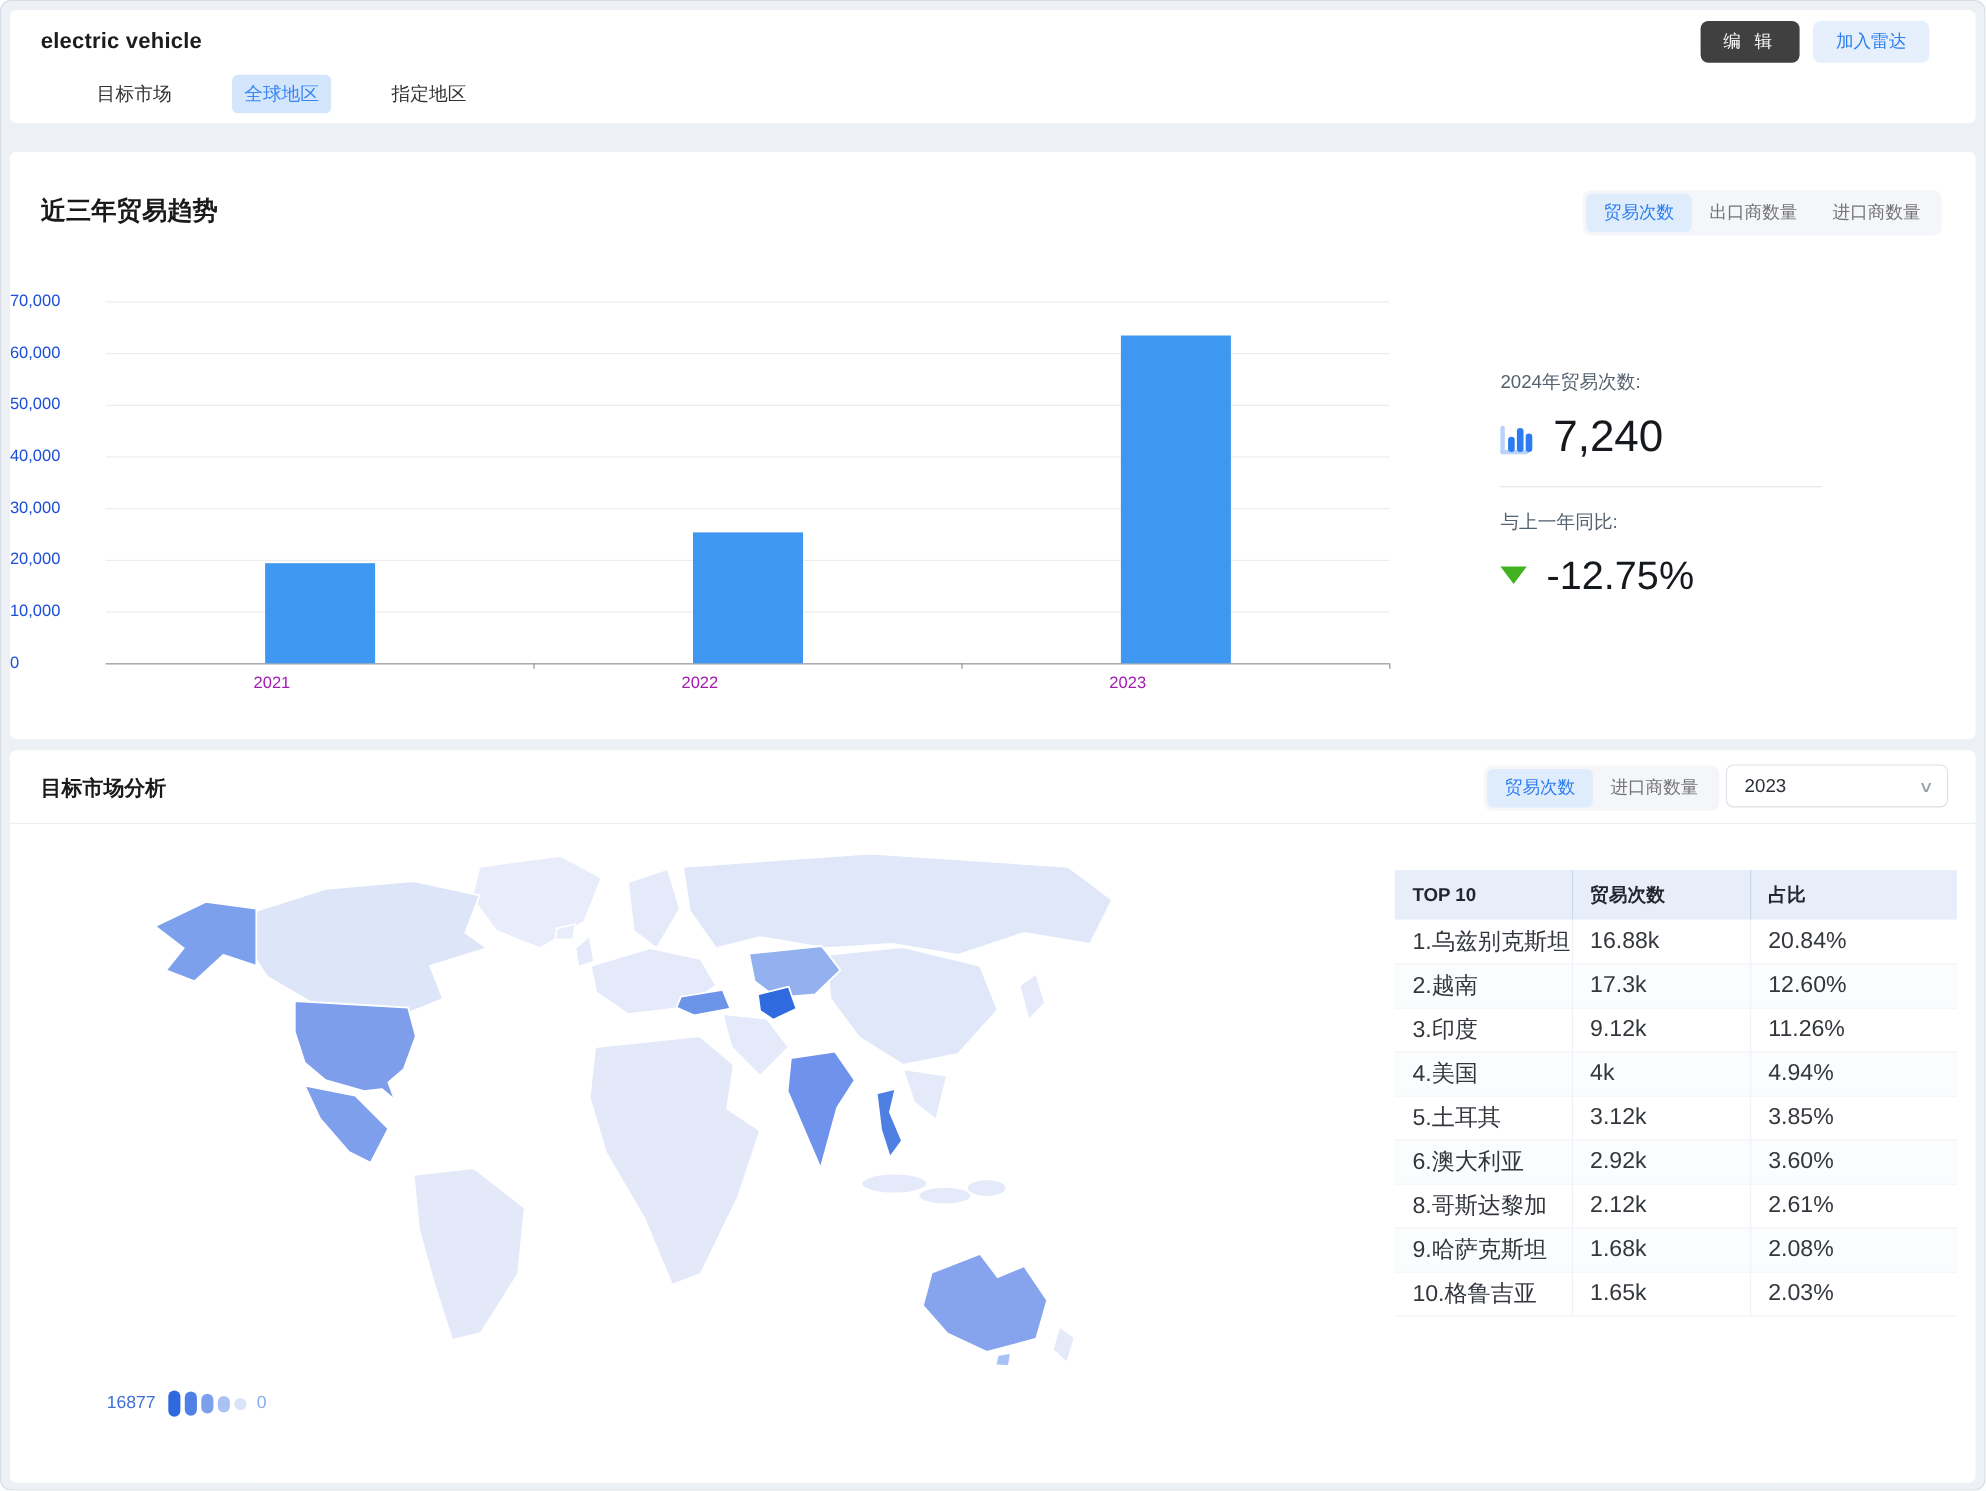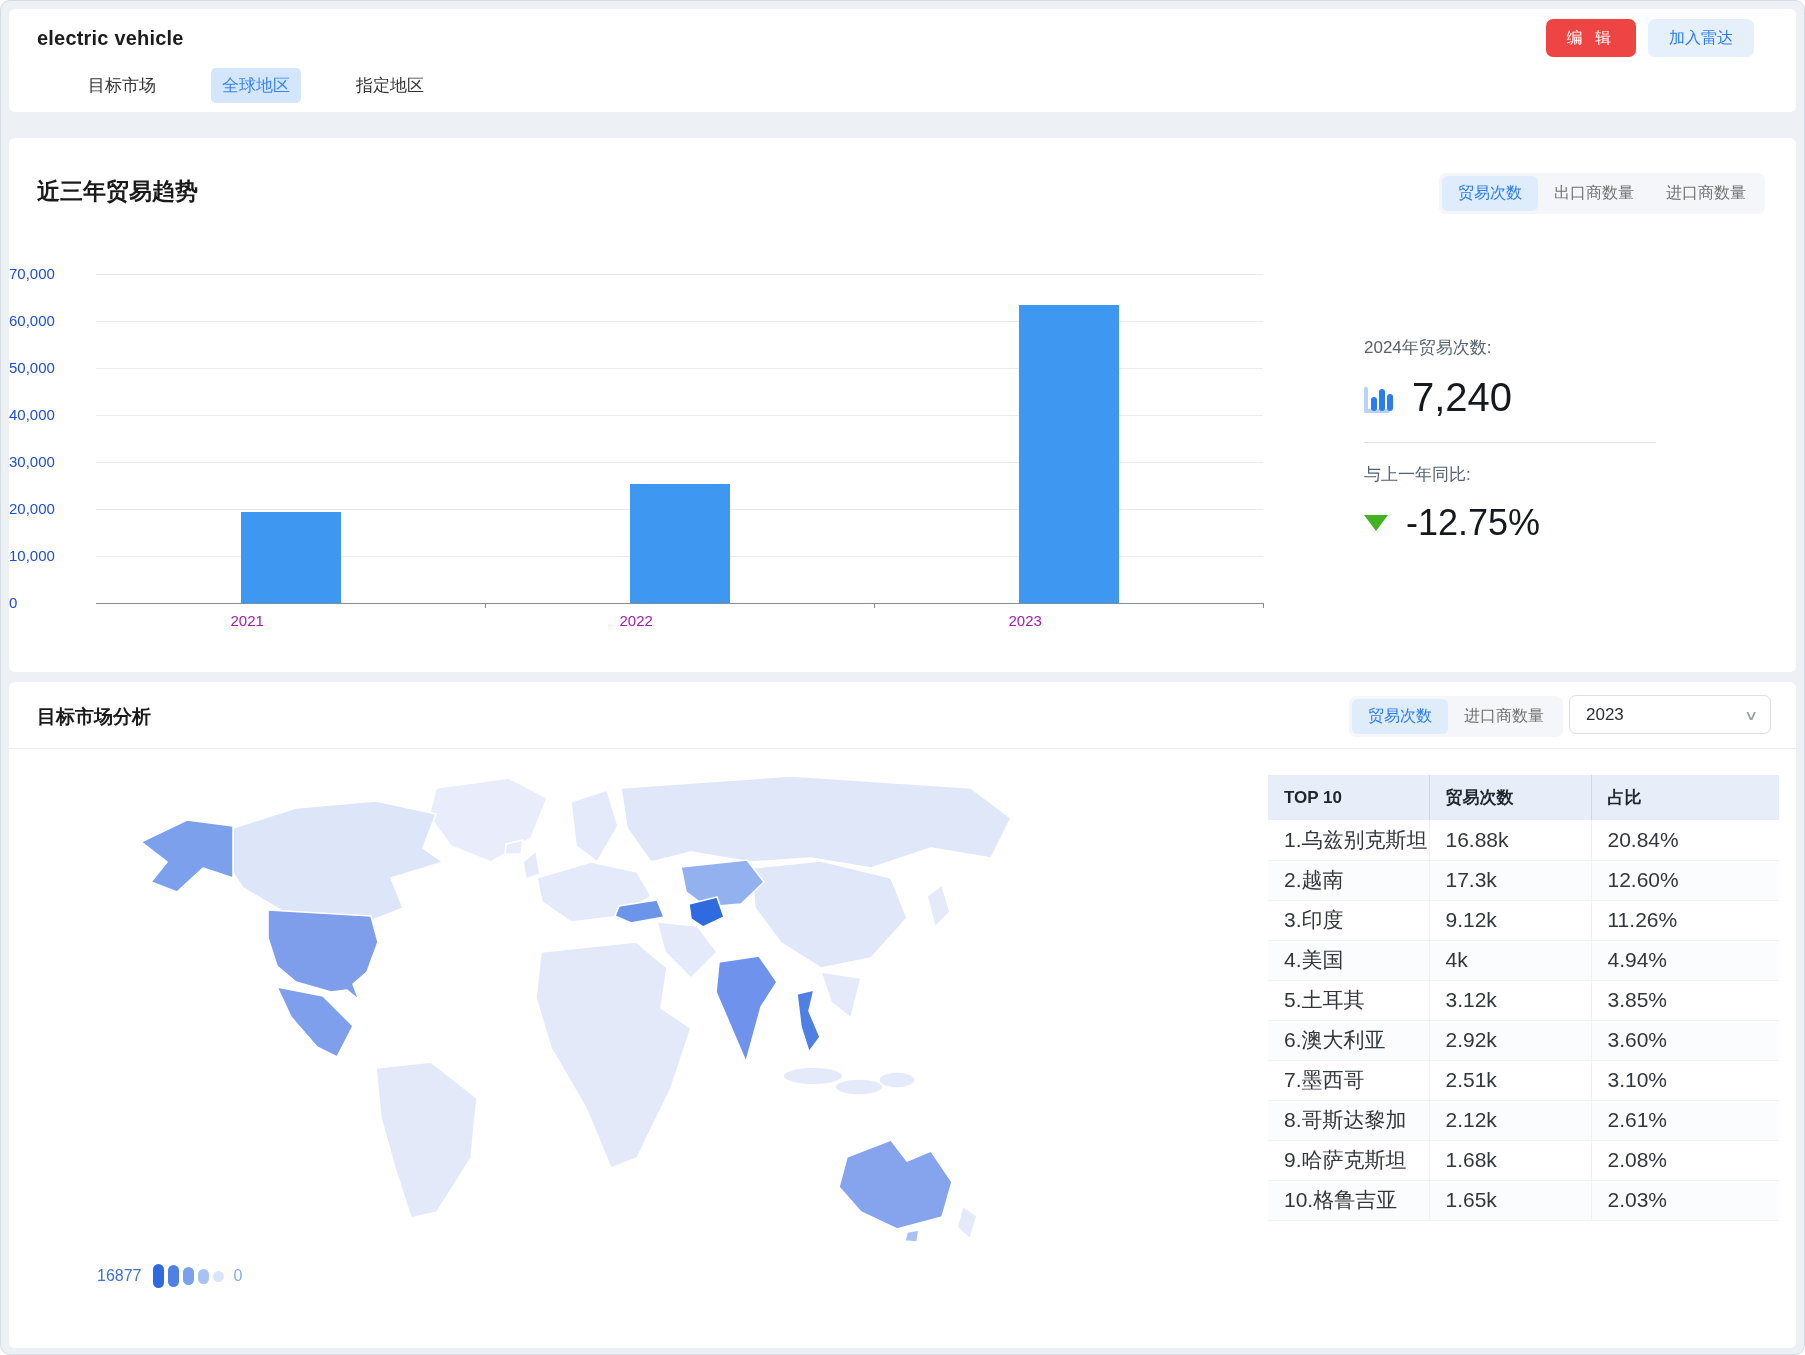--- a/index.html
+++ b/index.html
@@ -5,21 +5,21 @@
   * { margin:0; padding:0; box-sizing:border-box; }
   html,body { width:1805px; height:1355px; background:#fff; font-family:"Liberation Sans", sans-serif; }
   .app { position:relative; width:1805px; height:1355px; background:#edf0f5; border:1px solid #d7dce4; border-radius:10px; overflow:hidden; }
   .card { position:absolute; left:8px; right:8px; background:#fff; border-radius:6px; }
 
   
   .hdr { top:8px; height:58px; display:flex; align-items:center; }
   .hdr-title { margin-left:28px; font-size:20px; font-weight:700; color:#1c1c1c; letter-spacing:.2px; }
   .hdr-actions { margin-left:auto; margin-right:42px; display:flex; gap:12px; }
   .btn { height:38px; border:none; border-radius:7px; font-size:16px; padding:0 21px; cursor:pointer; font-family:inherit; }
-  .btn-primary { background:#ef4444; color:#fff; letter-spacing:4px;text-align:right; }
+  .btn-primary { background:#404040; color:#fff; letter-spacing:4px;text-align:right; }
   .btn-soft { background:#e6f0fd; color:#2b7cf0; }
 
   
   .tabbar { top:58px; height:53px; display:flex; align-items:center; gap:44px; padding-left:68px; }
   .tab { font-size:17px; color:#333; cursor:pointer; padding:6px 11px; border-radius:5px; }
   .tab.active { background:#d3e6fc; color:#3b86f3; }
 
   
   .sec1 { top:137px; height:534px; }
   .sec-title { position:absolute; left:28px; top:38px; font-size:23px; font-weight:600; color:#1a1a1a; }
@@ -59,21 +59,21 @@
   .year-select { position:absolute; left:1560px; top:13px; width:202px; height:39px; border:1px solid #dcdfe4; border-radius:7px; display:flex; align-items:center; justify-content:space-between; padding:0 14px 0 16px; font-size:17px; color:#2b2f36; cursor:pointer; background:#fff; }
   .chev { color:#9aa0a8; font-size:14px; transform:scaleX(1.4); }
 
   .map-wrap { position:absolute; left:82px; top:84px; width:1020px; height:480px; }
 
   .legend { position:absolute; left:88px; top:580px; display:flex; align-items:flex-end; gap:4px; height:28px; }
   .legend .maxv { font-size:16px; color:#3f6fd6; margin-right:7px; align-self:center; }
   .legend .minv { font-size:16px; color:#85aaef; margin-left:6px; align-self:center; }
   .pill { width:11px; border-radius:6px; }
 
-  .top-table { position:absolute; left:1259px; top:93px; width:511px; border-collapse:collapse; table-layout:fixed; }
+  .top-table { position:absolute; left:1259px; top:109px; width:511px; border-collapse:collapse; table-layout:fixed; }
   .top-table th { background:#e7eefa; text-align:left; font-size:17px; font-weight:700; color:#22272e; height:45px; padding-left:16px; border-right:1px solid #c9d6ec; }
   .top-table th:last-child { border-right:none; }
   .top-table td { font-size:21px; color:#33373d; height:40px; padding-left:16px; border-right:1px solid #eef1f6; border-bottom:1px solid #f1f3f6; }
   .top-table td:last-child { border-right:none; }
   .top-table tr:nth-child(even) td { background:#fbfcfd; }
   .top-table col.c1 { width:161px; } .top-table col.c2 { width:162px; } .top-table col.c3 { width:188px; }
 </style>
 </head>
 <body>
 
@@ -247,25 +247,20 @@
             <td>5.土耳其</td>
             <td>3.12k</td>
             <td>3.85%</td>
           </tr>
           <tr>
             <td>6.澳大利亚</td>
             <td>2.92k</td>
             <td>3.60%</td>
           </tr>
           <tr>
-            <td>7.墨西哥</td>
-            <td>2.51k</td>
-            <td>3.10%</td>
-          </tr>
-          <tr>
             <td>8.哥斯达黎加</td>
             <td>2.12k</td>
             <td>2.61%</td>
           </tr>
           <tr>
             <td>9.哈萨克斯坦</td>
             <td>1.68k</td>
             <td>2.08%</td>
           </tr>
           <tr>

